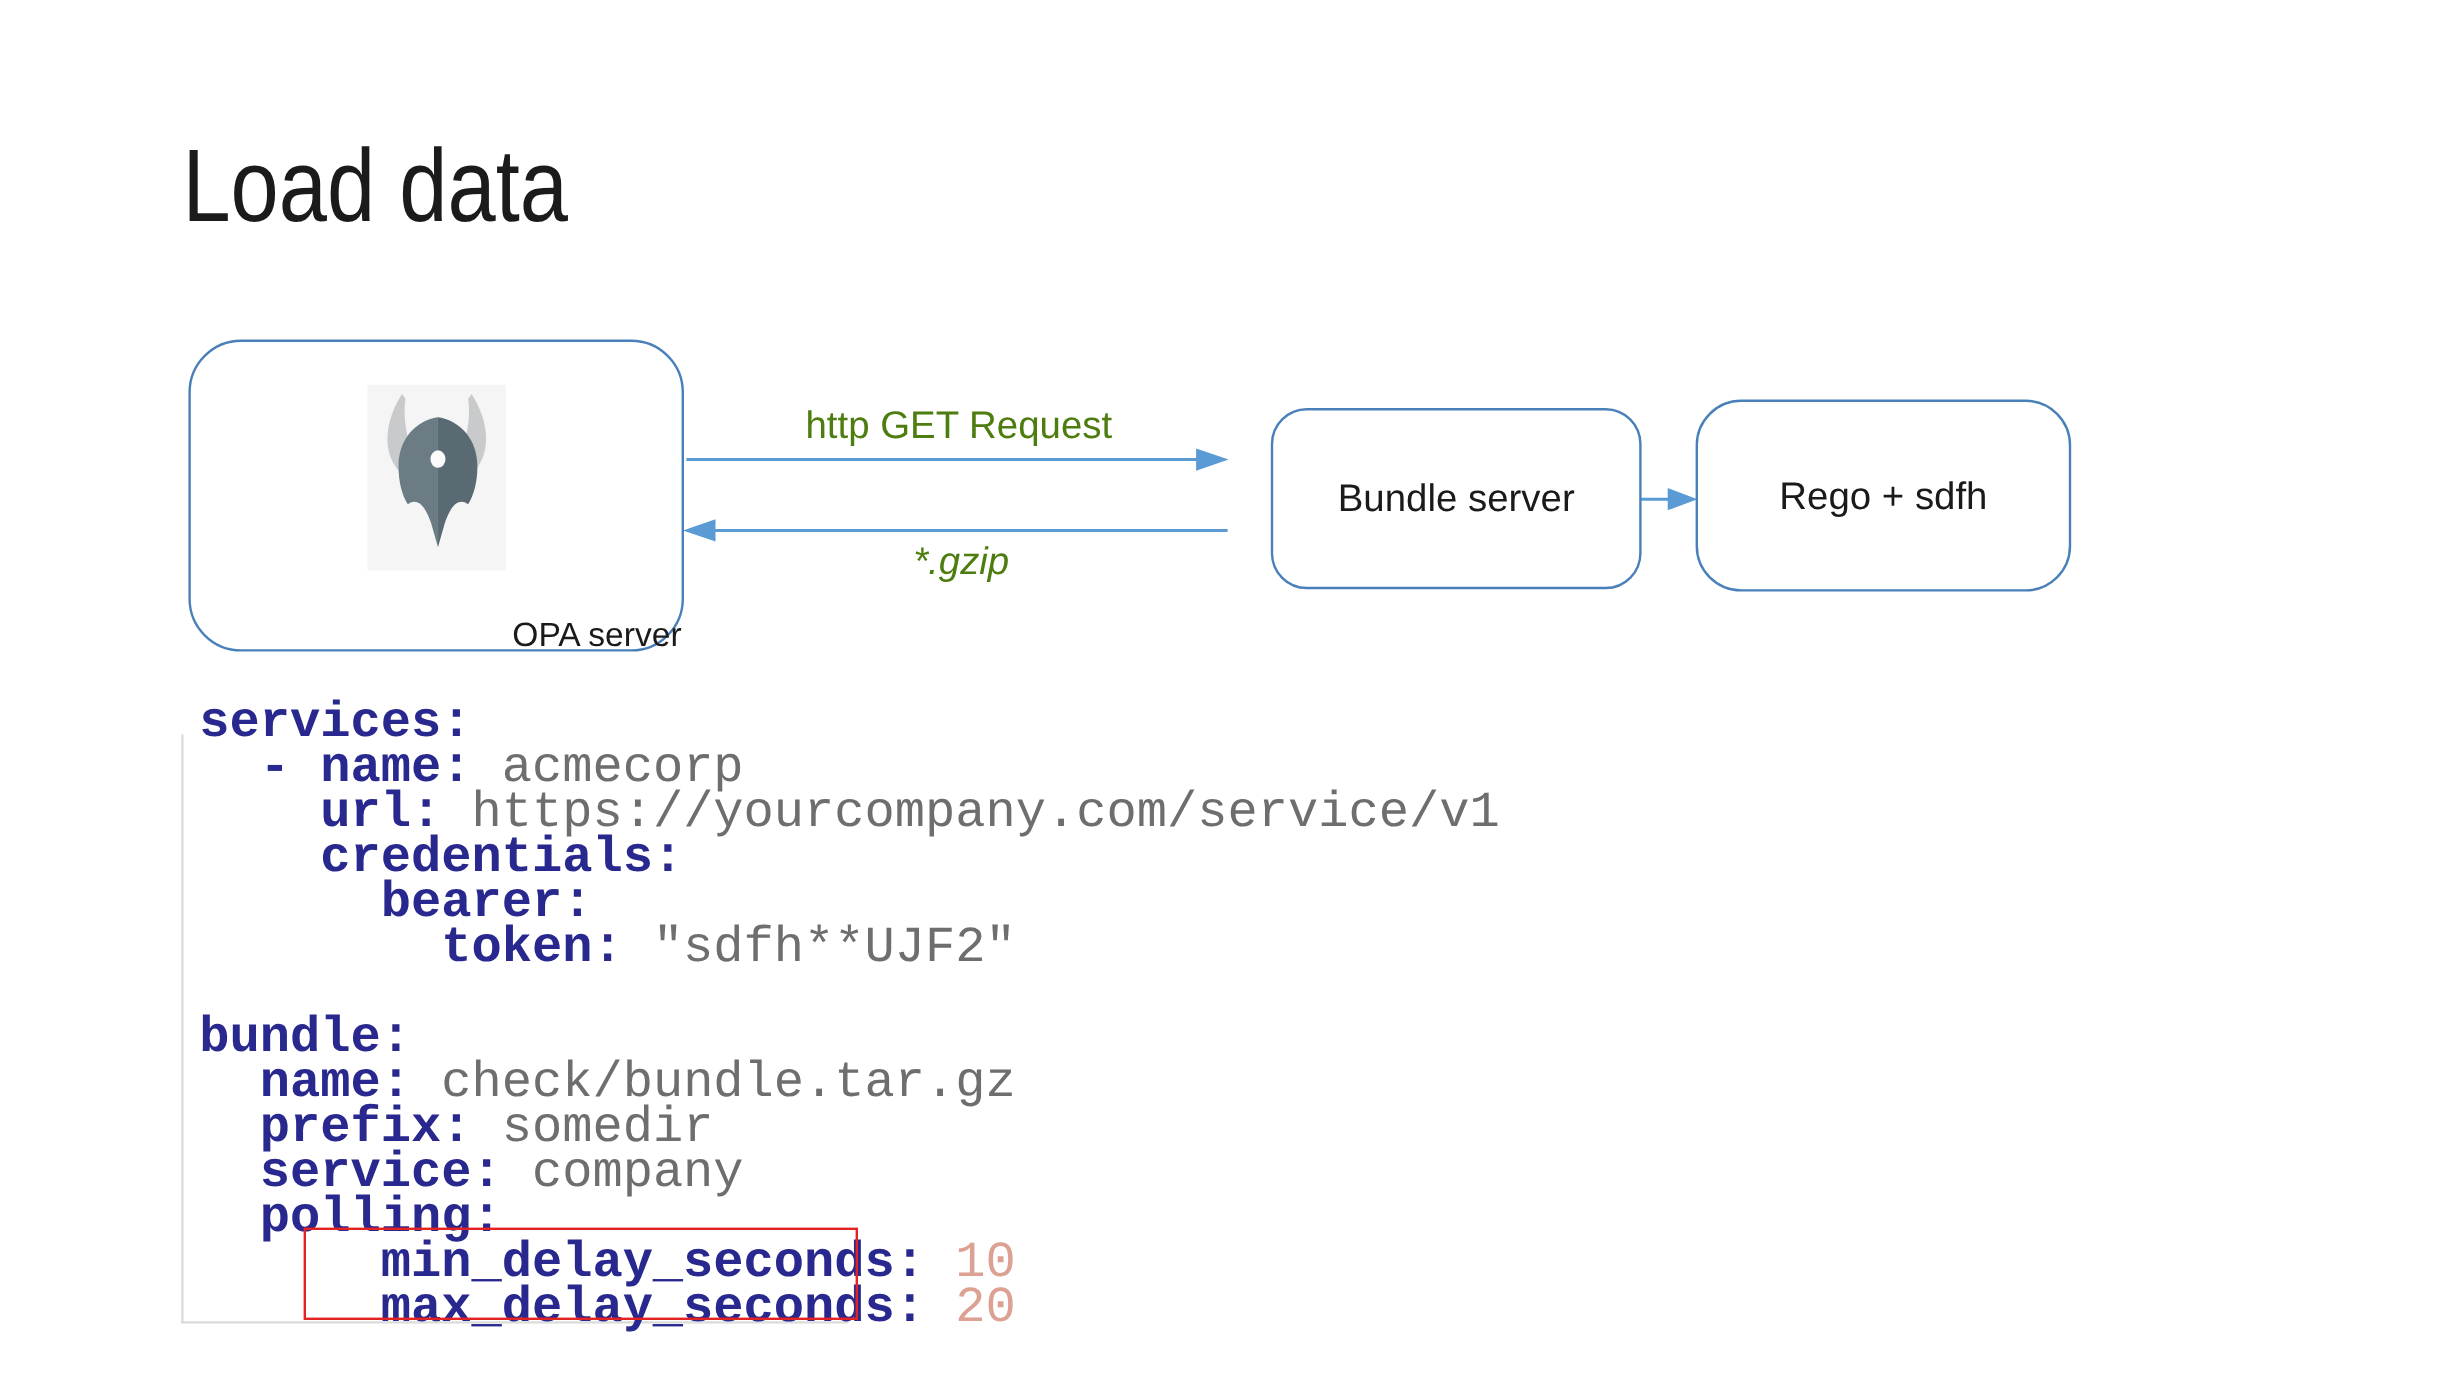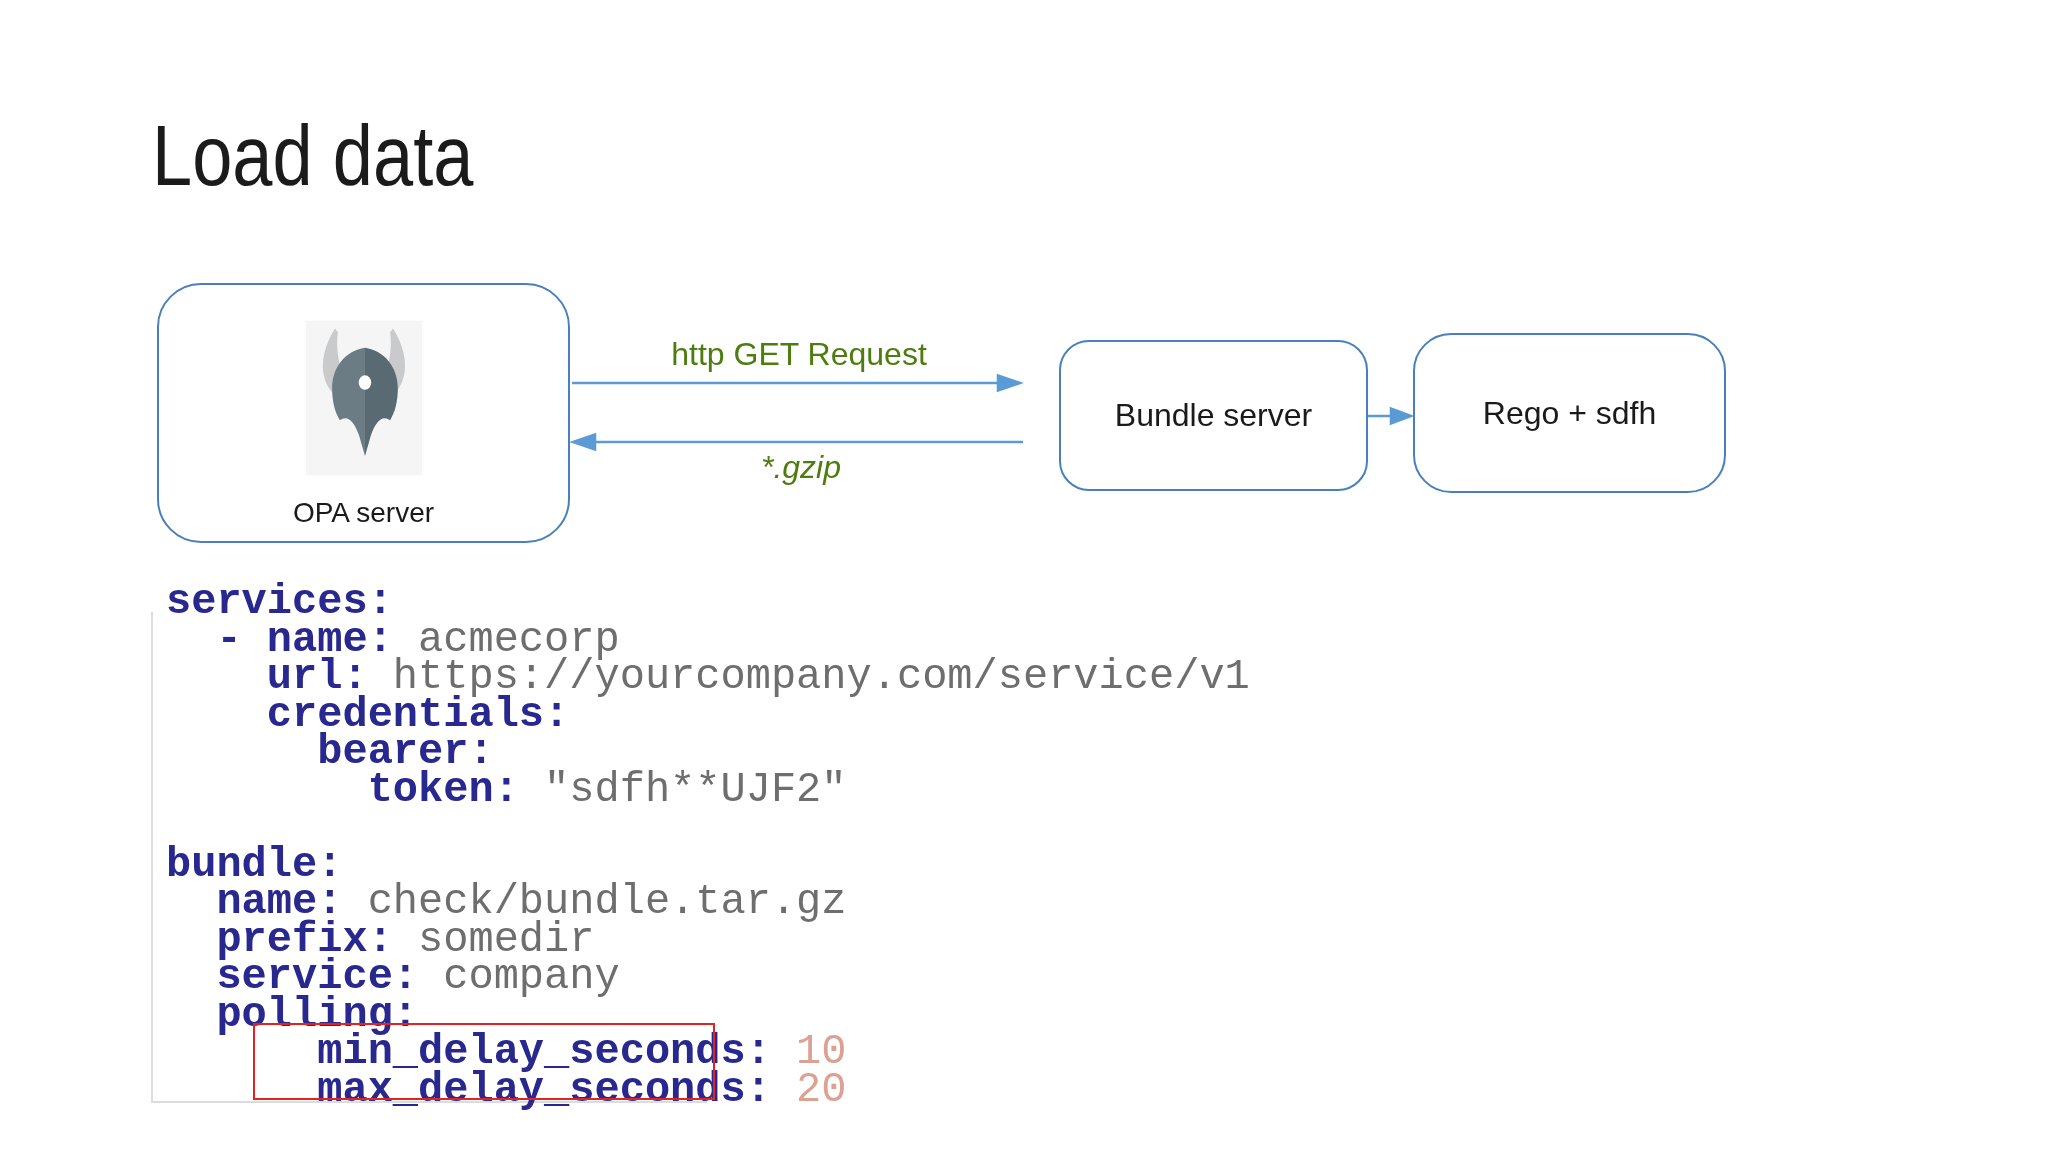--- a/index.html
+++ b/index.html
@@ -15,22 +15,22 @@
   
   .box{position:absolute;background:#ffffff;
        border:2.5px solid var(--box-border,#4a80ba);box-sizing:border-box;
        display:flex;align-items:center;justify-content:center;
        color:#1a1a1a;}
   .box.opa{left:157px;top:283px;width:413px;height:260px;border-radius:44px;}
   .box.bundle{left:1023px;top:340px;width:309px;height:151px;border-radius:30px;font-size:32px;margin-left:36px;}
   .box.rego{left:1413px;top:333px;width:313px;height:160px;border-radius:38px;font-size:32px;}
 
   .opa-logo{position:absolute;left:147px;top:34px;width:116px;height:158px;}
-  .opa-label{position:absolute;left:0;top:212px;width:100%;
-             text-align:center;font-size:28px;color:#1a1a1a;}
+  .opa-label{position:absolute;left:0;top:228px;width:100%;
+             text-align:right;font-size:28px;color:#1a1a1a;}
 
   
   .connectors{position:absolute;left:0;top:0;width:2048px;height:1152px;pointer-events:none;}
 
   
   .edge-label{position:absolute;width:420px;text-align:center;
               font-size:32px;color:#4d7c0f;line-height:36px;white-space:nowrap;}
   .l-request{left:589px;top:336px;}
   .l-etag{left:593px;top:398px;}
   .l-gzip{left:591px;top:449px;font-style:italic;}

